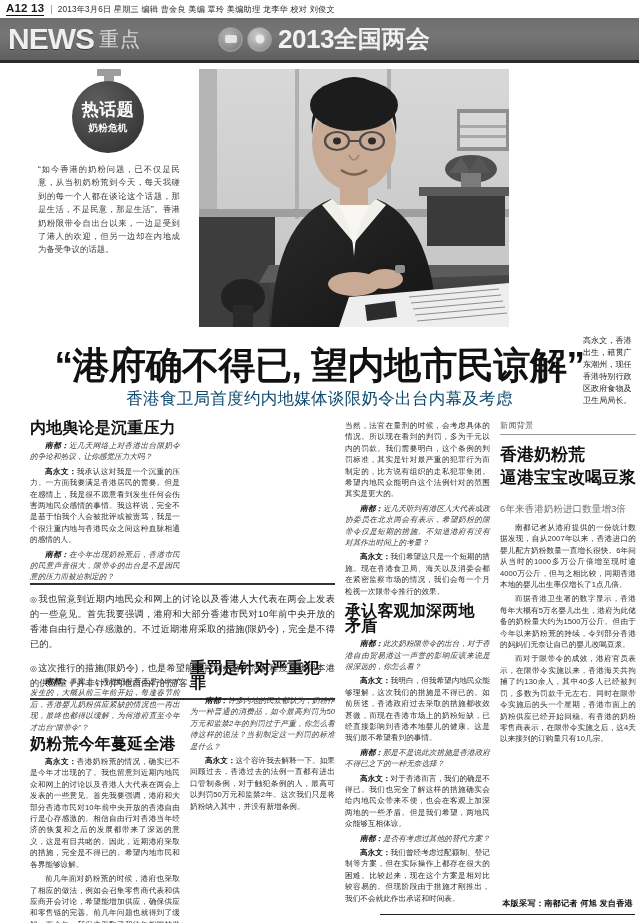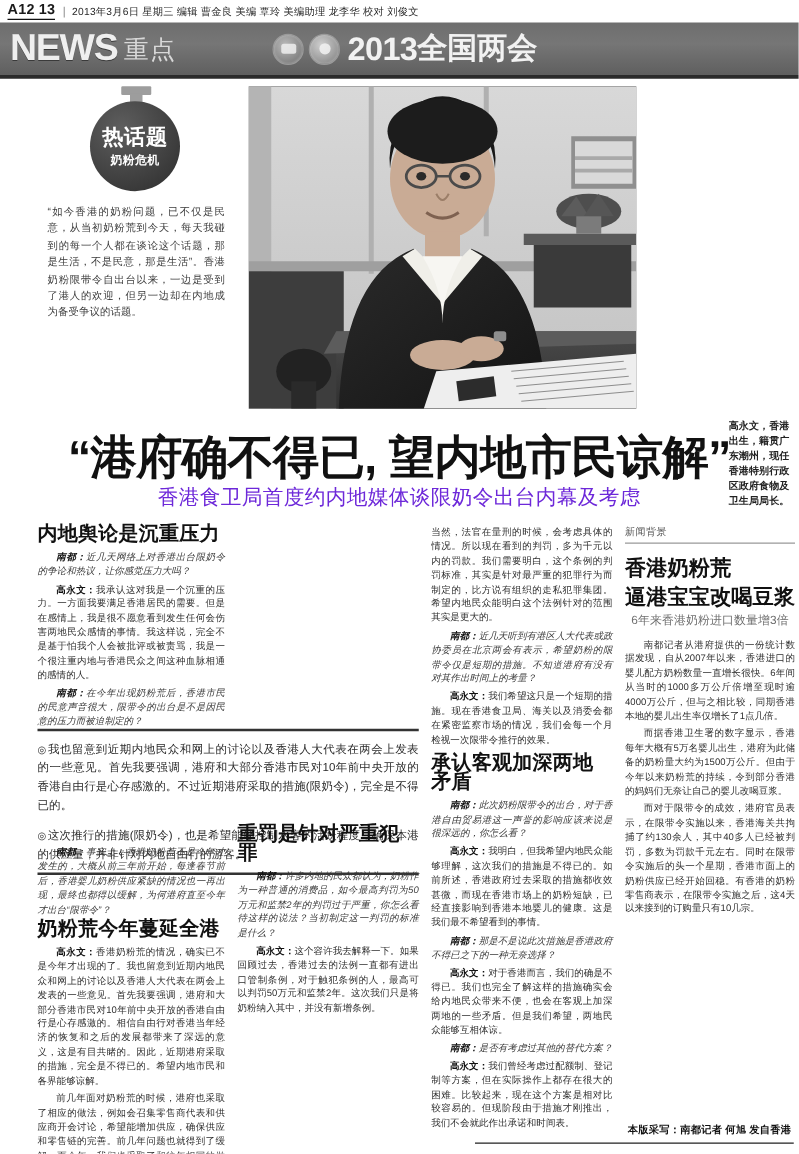--- a/index.html
+++ b/index.html
@@ -118,33 +118,32 @@
   .photo{
     position:absolute;left:199px;top:6px;width:310px;height:258px;
     background:#555;overflow:hidden;
   }
   .photo svg{display:block;}
 
   .photo-cap{
     position:absolute;left:583px;top:272px;width:52px;
     font-size:8px;line-height:12px;color:#222;letter-spacing:.1px;
     text-align:left;
-    font-weight:bold;
   }
 
   
   .headline-zone{
     position:absolute;left:0;top:346px;width:639px;text-align:center;
   }
   .headline{
     font-size:37px;font-weight:bold;letter-spacing:-.5px;color:#111;
     line-height:40px;white-space:nowrap;
   }
   .subhead{
-    font-size:16.5px;color:#6d28d9;letter-spacing:.3px;margin-top:3px;
+    font-size:16.5px;color:#0c4a6e;letter-spacing:.3px;margin-top:3px;
     line-height:19px;white-space:nowrap;
   }
 
   
   .body-area{position:absolute;left:0;top:420px;width:639px;height:503px;}
 
   .col{position:absolute;top:0;}
   .c1{left:30px;width:150px;}
   .c2{left:190px;width:145px;}
   .c3{left:345px;width:145px;}
@@ -178,21 +177,21 @@
   
   .sb-kicker{
     font-size:8px;color:#555;letter-spacing:.4px;
     border-bottom:1.2px solid #999;padding-bottom:3px;margin-bottom:9px;
   }
   .sb-title{
     font-size:17px;font-weight:bold;color:#111;line-height:21px;letter-spacing:0px;
     margin:0 0 2px 0;
   }
   .sb-sub{
-    font-size:9.5px;color:#6f6f6f;line-height:13px;margin:2px 0 7px 0;letter-spacing:.1px;text-align:center;
+    font-size:9.5px;color:#6f6f6f;line-height:13px;margin:14px 0 7px 0;letter-spacing:.1px;
   }
 
   .credit{
     position:absolute;right:6px;bottom:14px;
     font-size:8.2px;font-weight:bold;color:#111;letter-spacing:.2px;
   }
   .bottomrule{
     position:absolute;left:380px;right:4px;bottom:8px;height:1.5px;background:#222;
   }
 </style>

